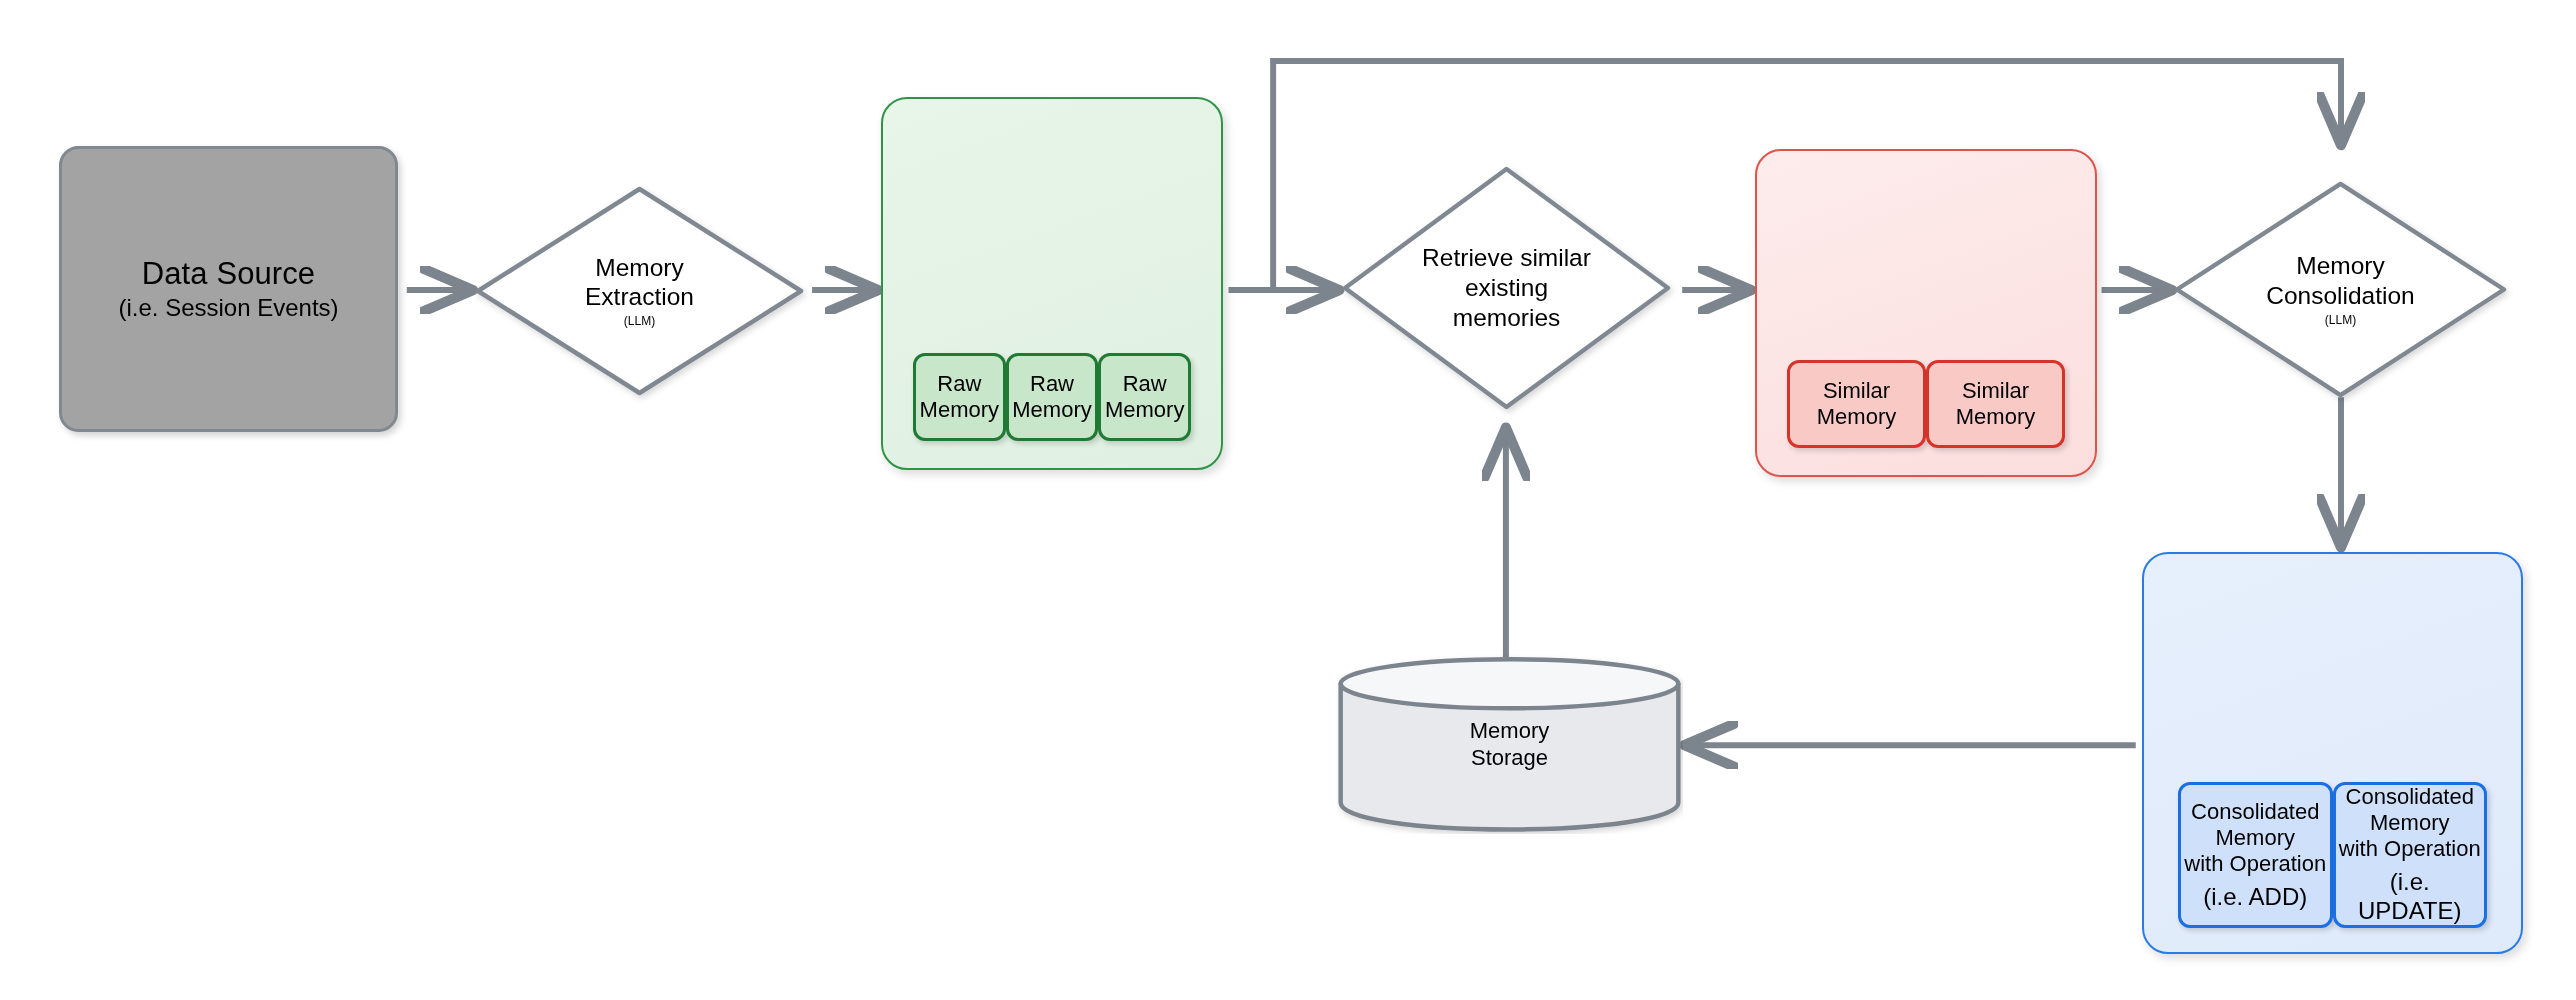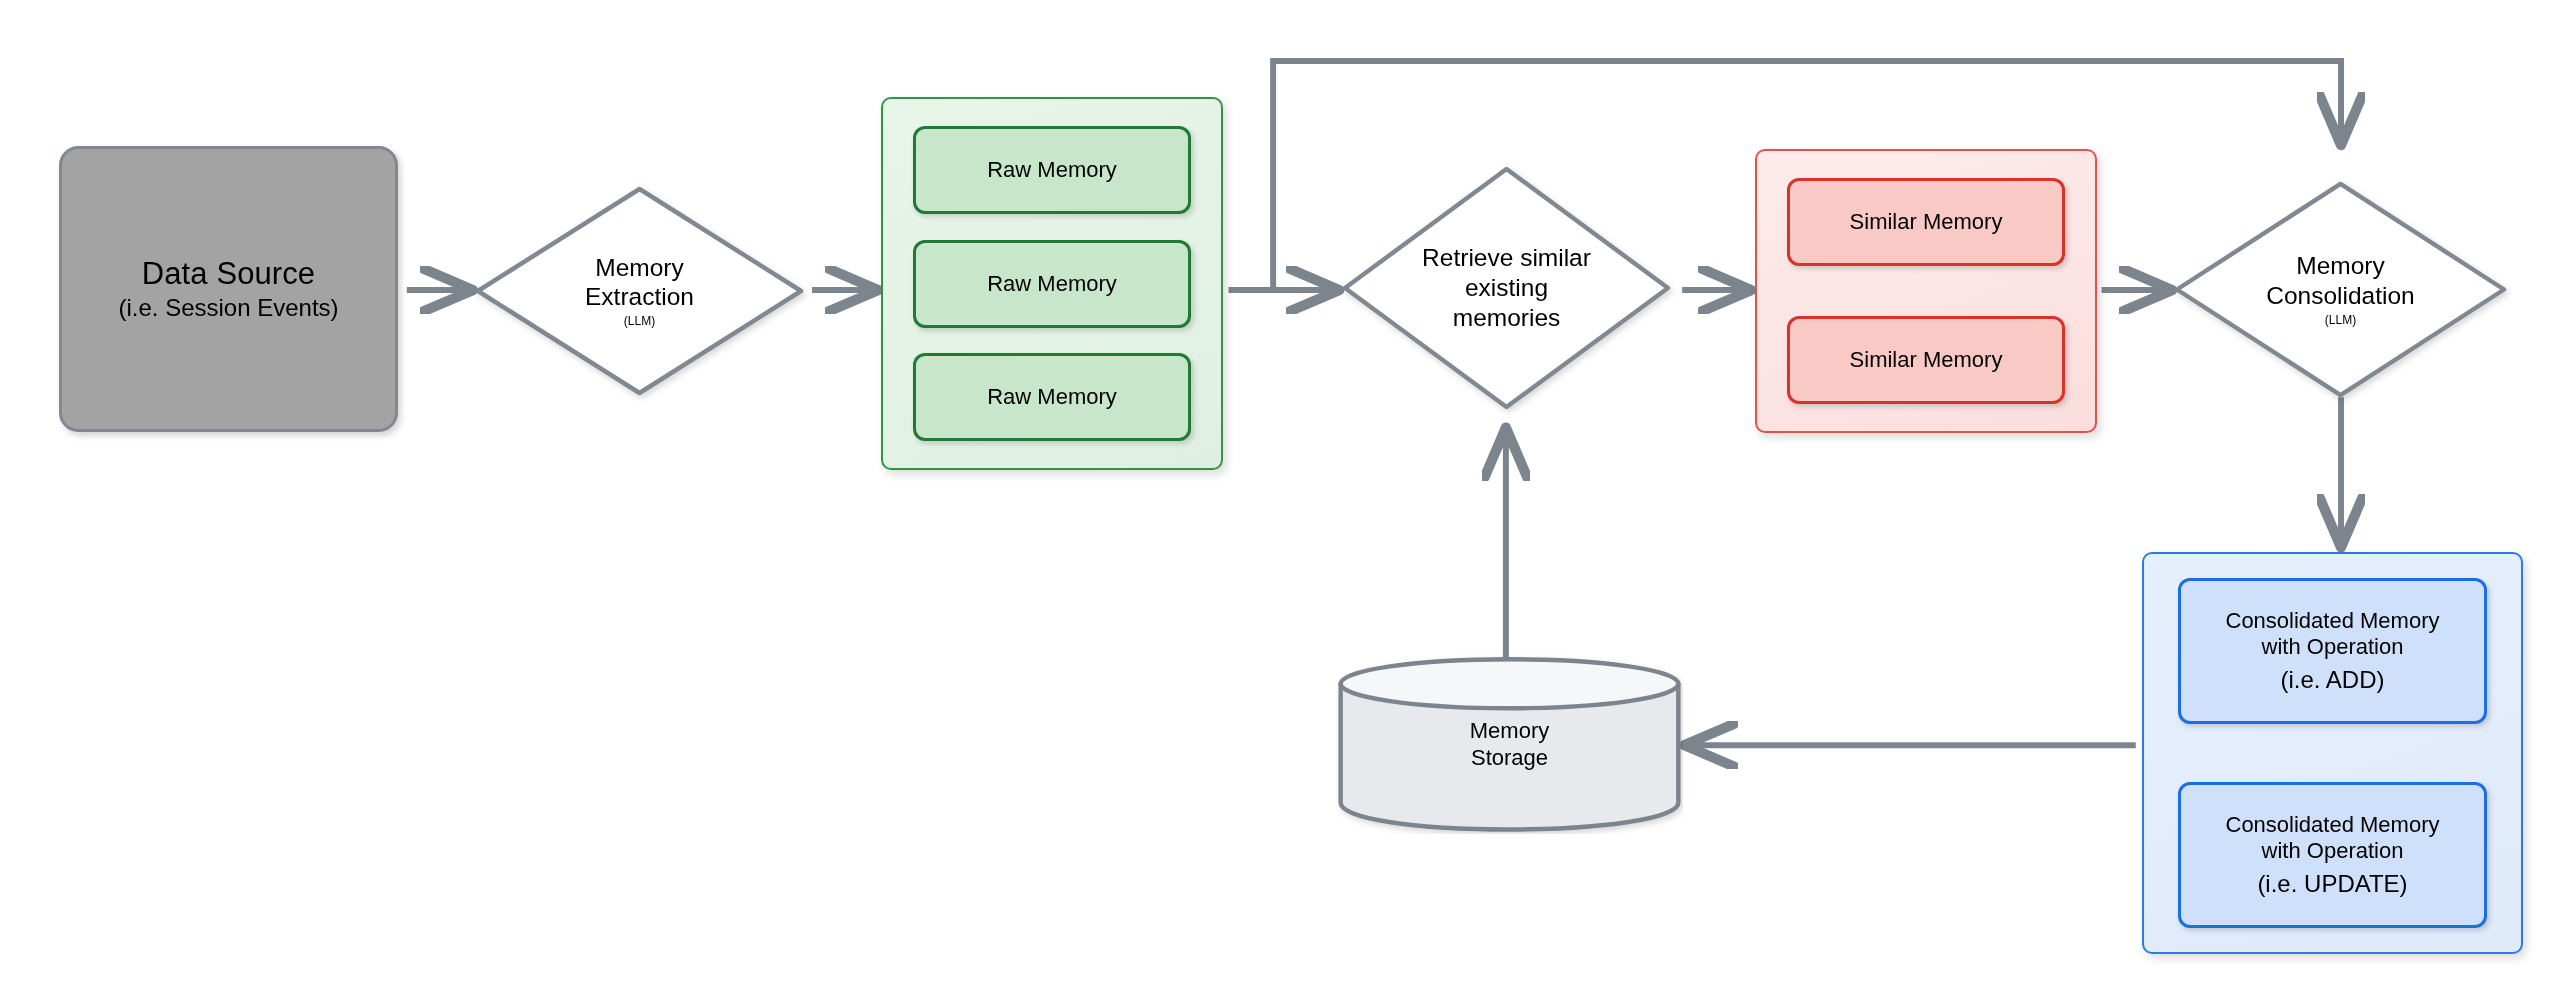--- a/index.html
+++ b/index.html
@@ -20,22 +20,22 @@
   
   .diamond-wrap{position:absolute;}
   .diamond-wrap svg{position:absolute;left:0;top:0;overflow:visible;}
   .diamond-label{position:absolute;left:0;top:0;width:100%;height:100%;
      display:flex;flex-direction:column;align-items:center;justify-content:center;
      text-align:center;color:#000;pointer-events:none;}
   .dm-l1{font-size:24.5px;line-height:1.22;}
   .dm-l2{font-size:12px;line-height:1.25;margin-top:2.2px;}
 
   
-  .group{position:absolute;box-sizing:border-box;border-radius:10px;
-    display:flex;flex-direction:column;align-items:flex-end;justify-content:space-between;
+  .group{position:absolute;box-sizing:border-box;border-radius:26px;
+    display:flex;flex-direction:row;align-items:flex-end;justify-content:space-between;
     box-shadow:3.7px 4.5px 8.2px rgba(0,0,0,.13);}
   .group.green{background:linear-gradient(160deg,#e8f5e9 0%,#dff0e2 100%);border:2.2px solid #2e9446;}
   .group.red{background:linear-gradient(160deg,#fdecec 0%,#fbdedd 100%);border:2.2px solid #e0534b;}
   .group.blue{background:linear-gradient(160deg,#e6effc 0%,#dfeaфа 100%);border:2.2px solid #2c7be5;}
 
   .chip{box-sizing:border-box;display:flex;flex-direction:column;align-items:center;
     justify-content:center;text-align:center;border-radius:12px;color:#000;
     box-shadow:2.2px 3px 5.2px rgba(0,0,0,.15);}
   .chip.green{background:#c8e6c9;border:3.7px solid #1f7a33;}
   .chip.red{background:#f9c9c6;border:3.7px solid #d6342a;}
@@ -121,21 +121,21 @@
     <svg width="335" height="250" viewBox="0 0 450 336" xmlns="http://www.w3.org/2000/svg">
       <path d="M225,8 L442,168 L225,328 L8,168 Z" fill="#ffffff" stroke="#808891" stroke-width="6" stroke-linejoin="round" filter="url(#sh)"></path>
     </svg>
     <div class="diamond-label">
       <div class="dm-l1">Retrieve similar</div>
       <div class="dm-l1">existing</div>
       <div class="dm-l1">memories</div>
     </div>
   </div>
 
-  <div class="group red" style="left:1755px;top:149px;width:342px;height:284px;padding:27px 30px;">
+  <div class="group red" style="left:1755px;top:149px;width:342px;height:328px;padding:27px 30px;">
     <div class="chip red" style="width:100%;height:88px;">
       <div class="chip-t">Similar Memory</div>
     </div>
     <div class="chip red" style="width:100%;height:88px;">
       <div class="chip-t">Similar Memory</div>
     </div>
   </div>
 
   <div class="diamond-wrap" style="left:2171px;top:178px;width:339px;height:223px;">
     <svg width="339" height="223" viewBox="0 0 456 300" xmlns="http://www.w3.org/2000/svg">

